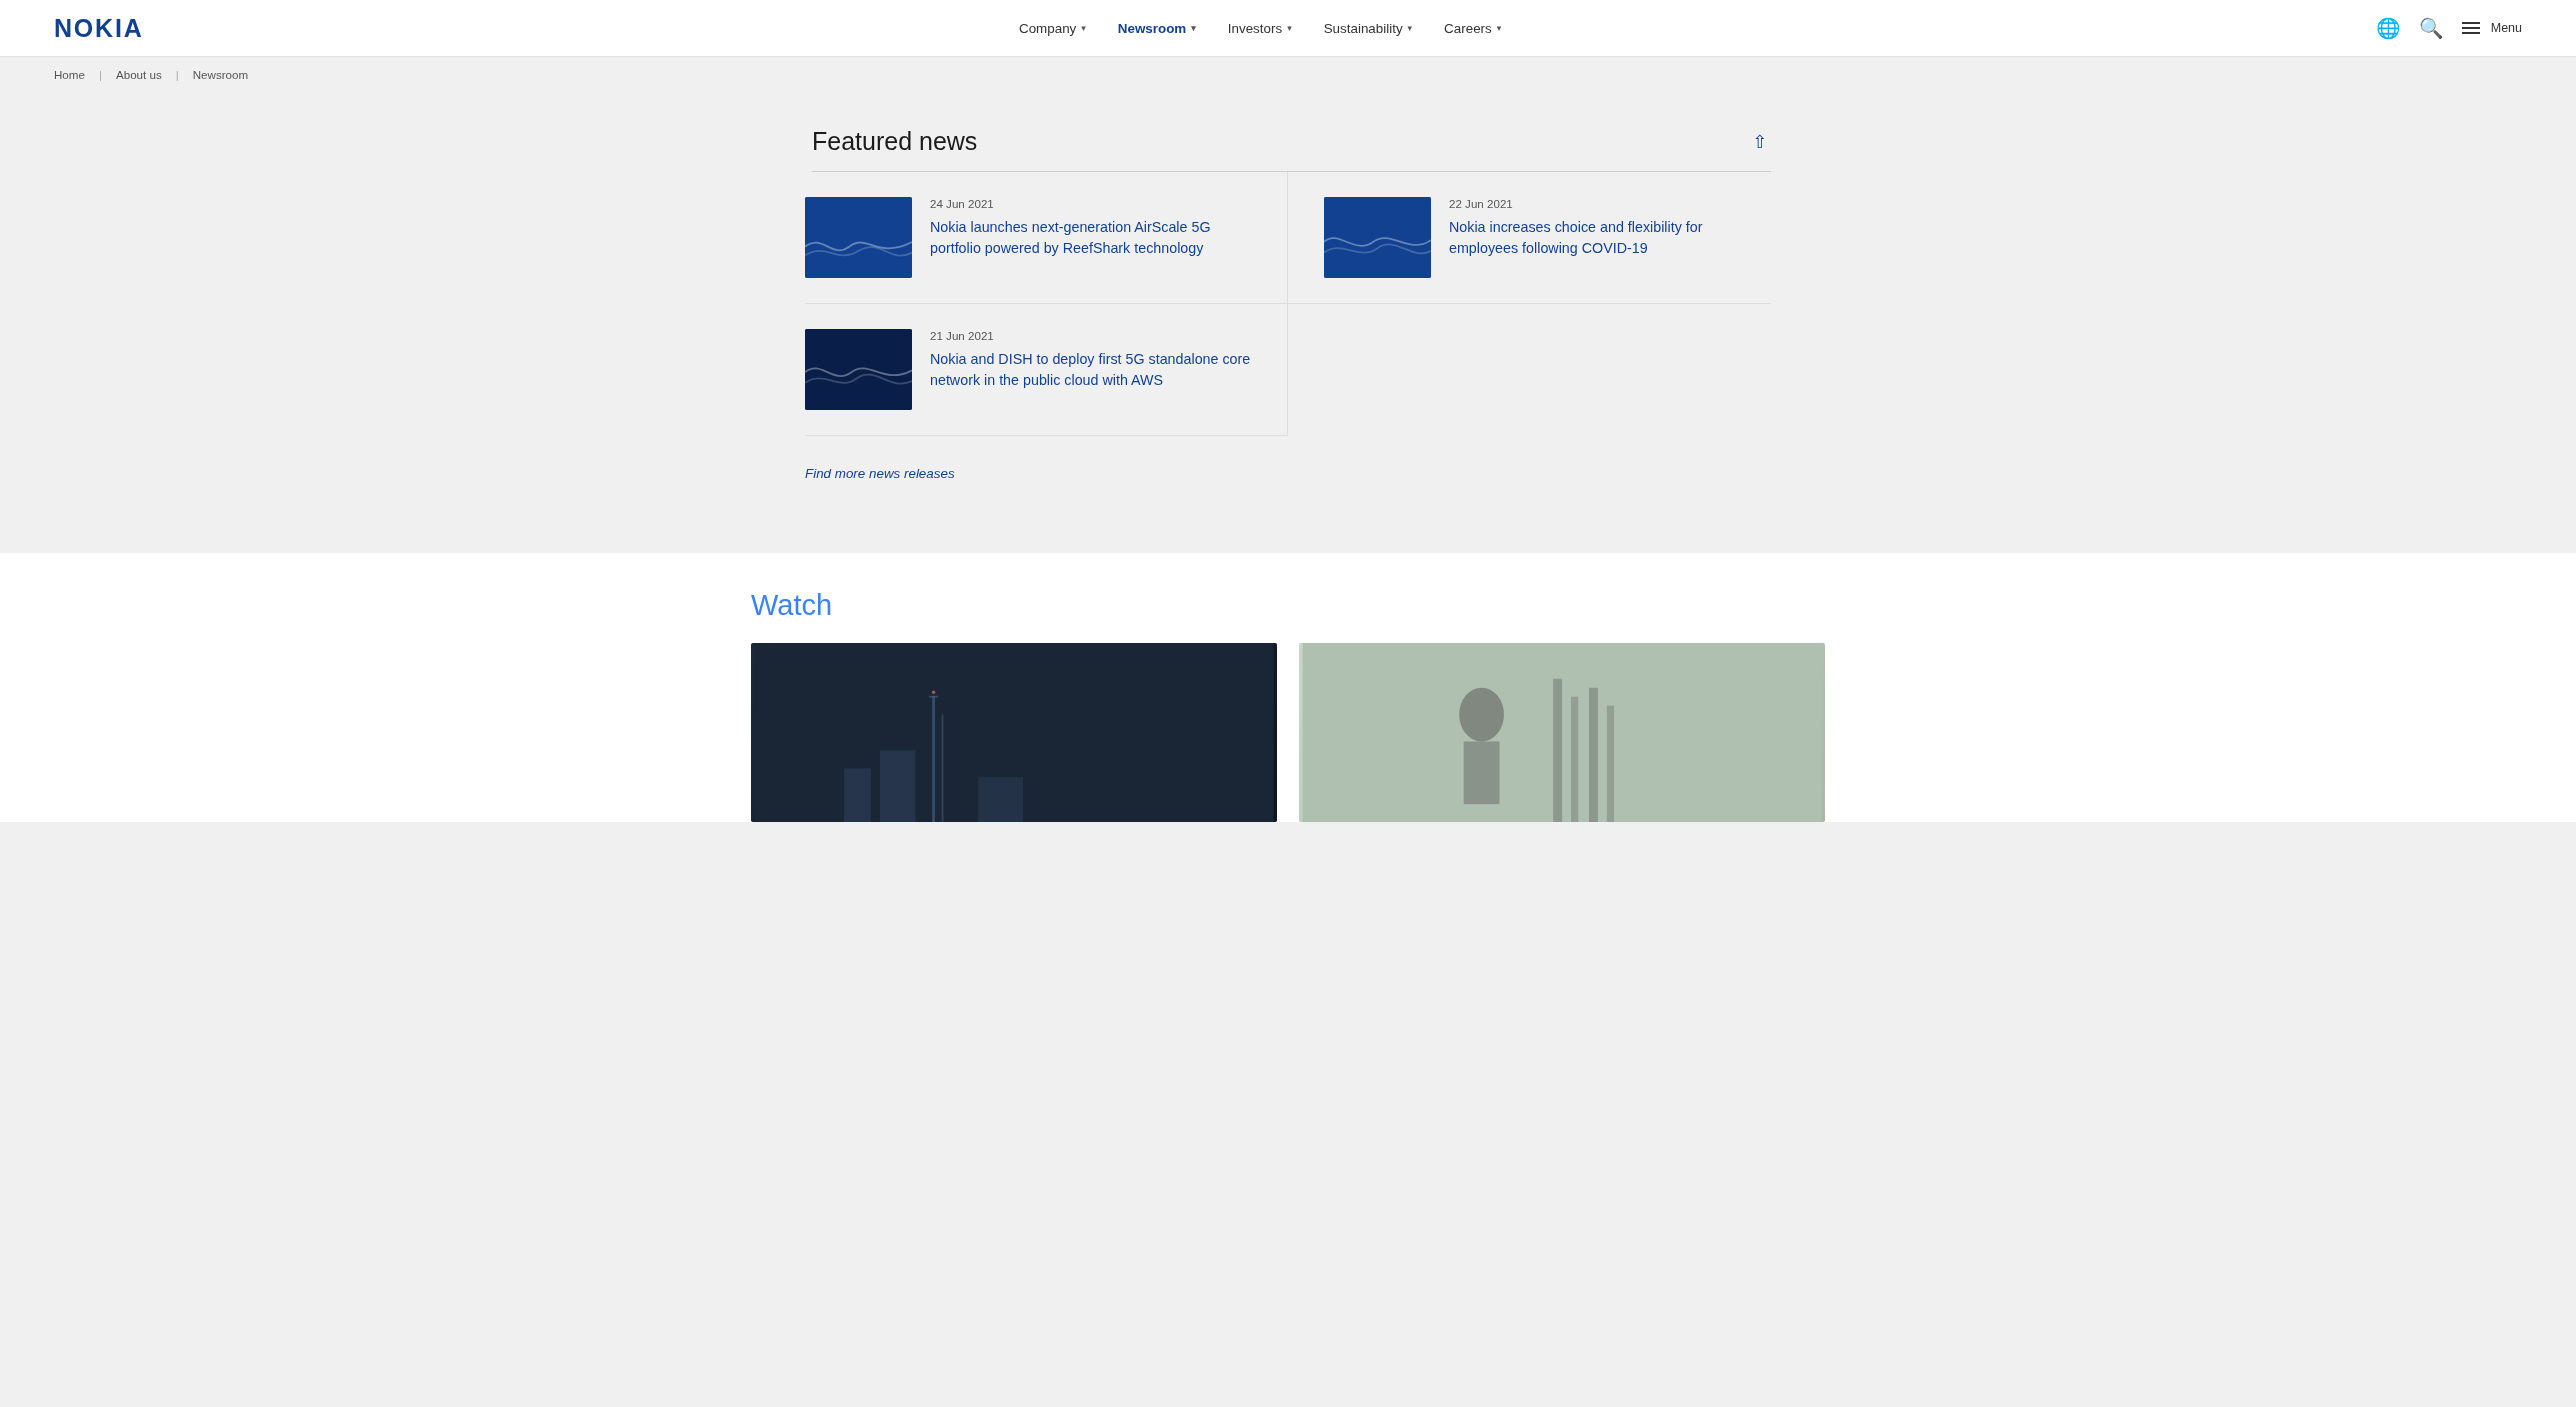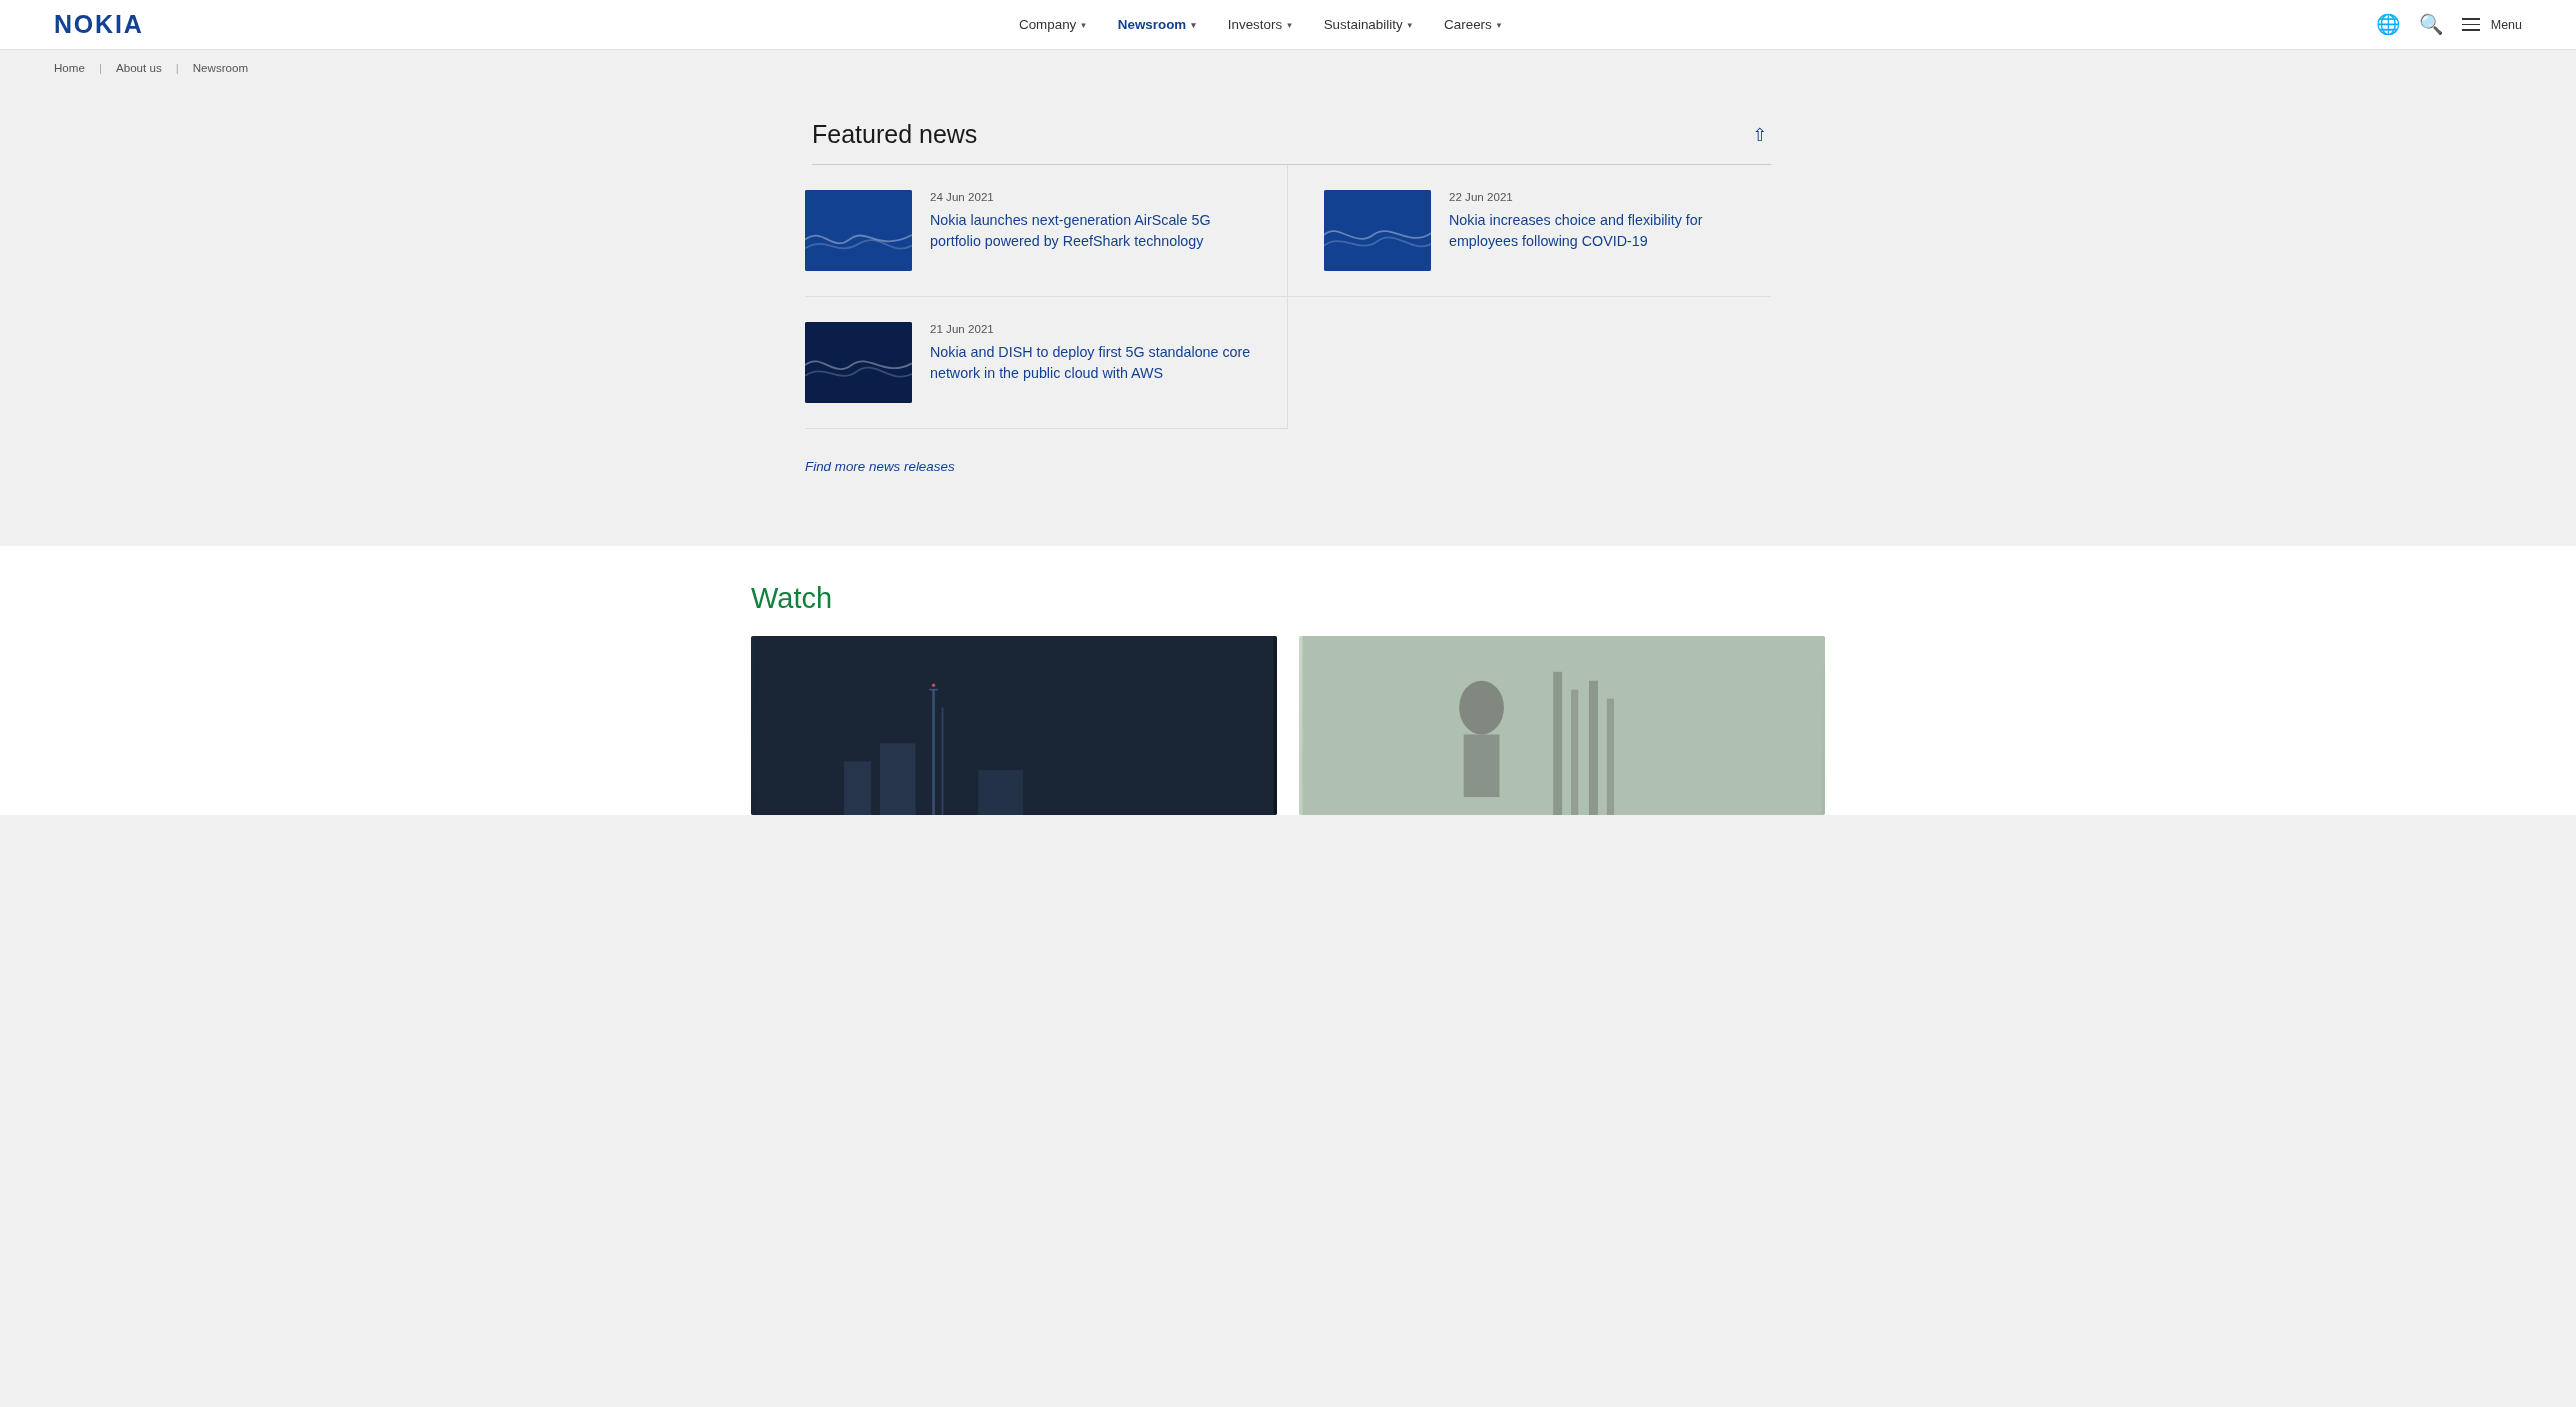--- a/index.html
+++ b/index.html
@@ -3,21 +3,21 @@
   <meta charset="utf-8">
   <style>
     * { margin: 0; padding: 0; box-sizing: border-box; }
     body { font-family: 'Arial', sans-serif; background: #f0f0f0; color: #333; }
 
     
     .header {
       background: #fff;
       border-bottom: 0.9px solid #e0e0e0;
       padding: 0 54px;
-      height: 50px;
+      height: 57px;
       display: flex;
       align-items: center;
       justify-content: space-between;
     }
     .header-logo {
       display: flex;
       align-items: center;
     }
     .nokia-logo {
       font-size: 25px;
@@ -195,21 +195,21 @@
     }
     .find-more-link {
       color: #124191;
       font-size: 13.4px;
       text-decoration: none;
       cursor: pointer;
     }
     .watch-title {
       font-size: 29px;
       font-weight: 400;
-      color: #15803d;
+      color: #3b82f6;
       margin-bottom: 21.5px;
     }
     .watch-grid {
       display: grid;
       grid-template-columns: 1fr 1fr;
       gap: 21.5px;
     }
     .watch-thumb {
       height: 179px;
       background: #222;

